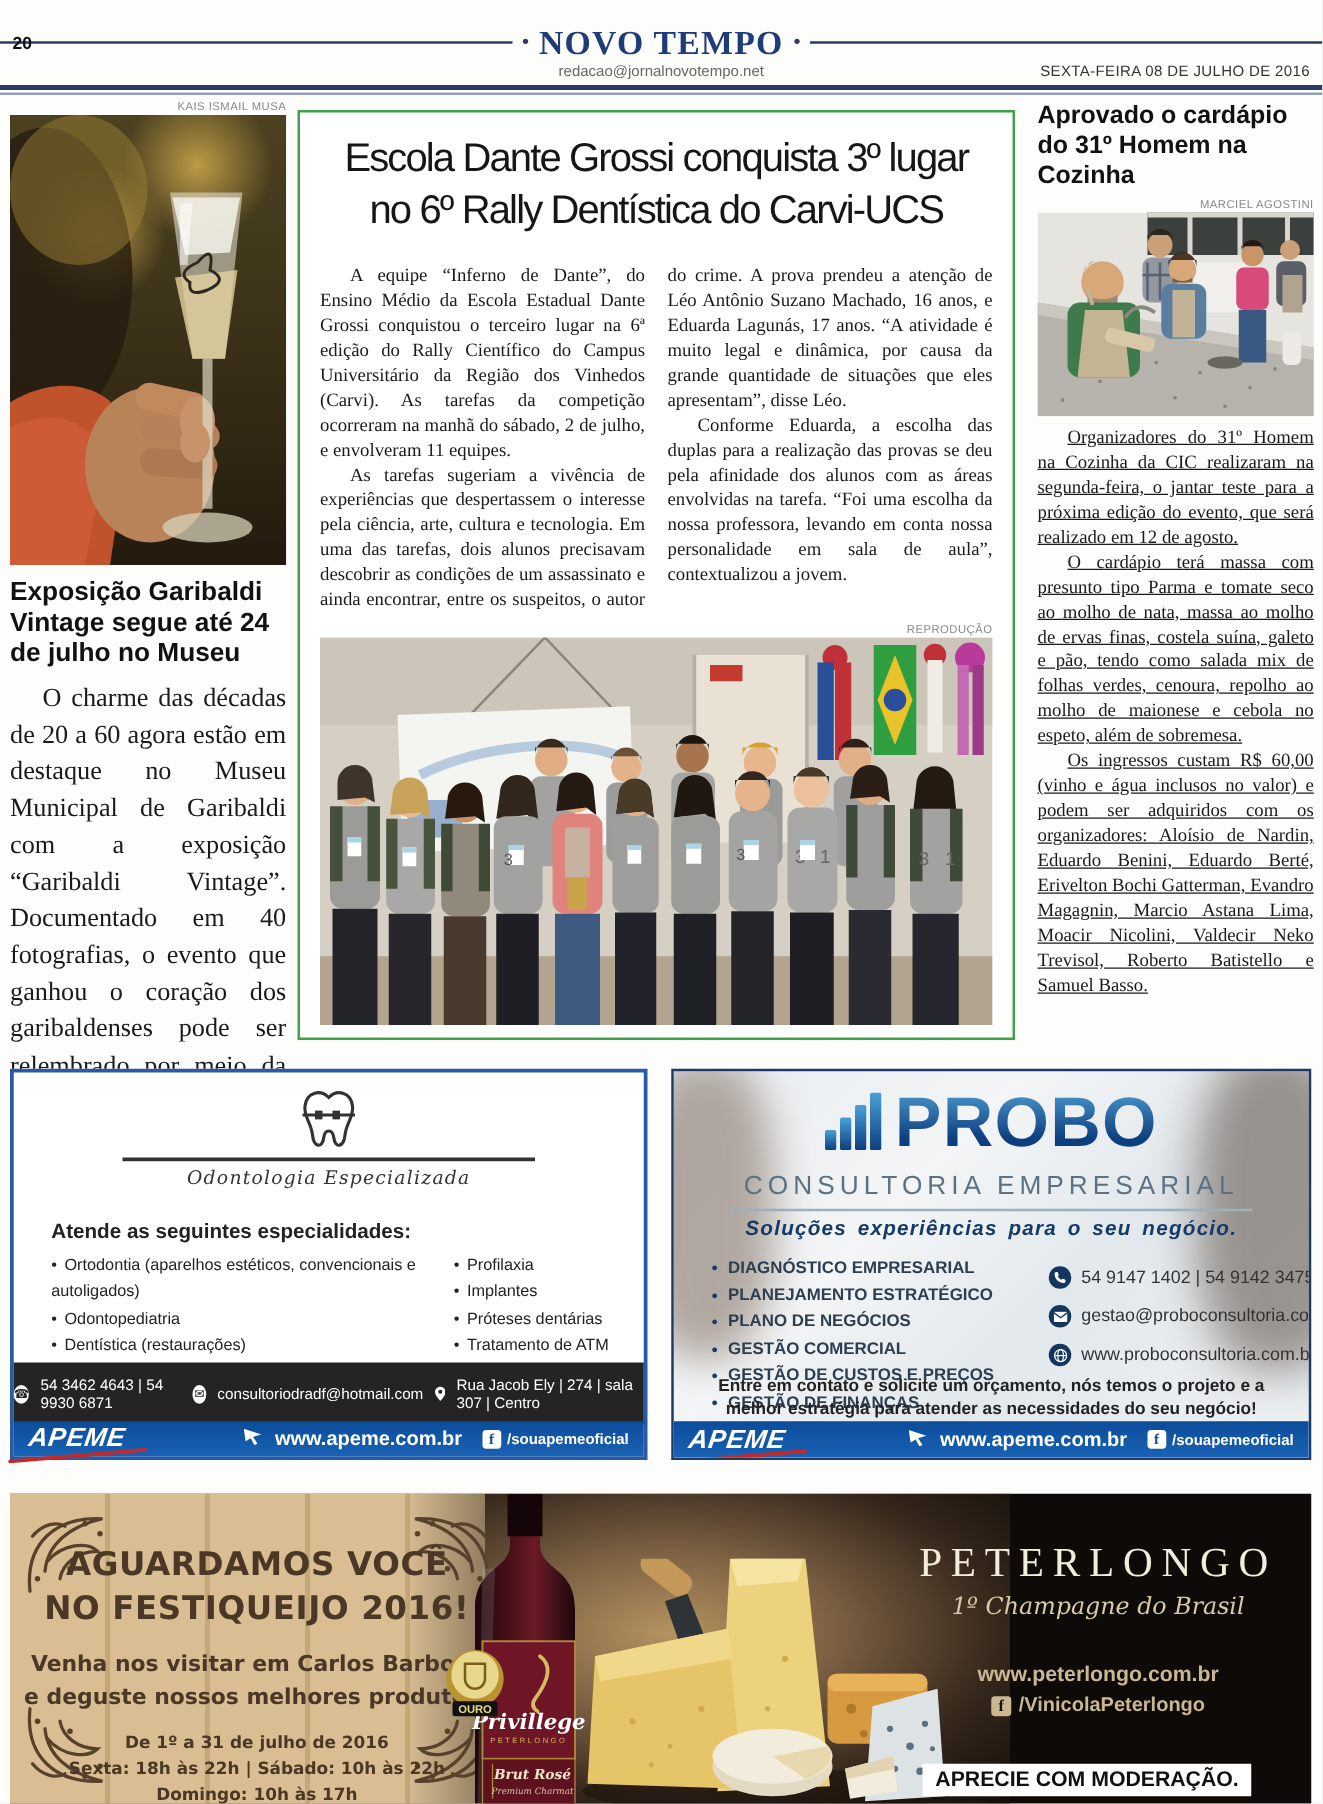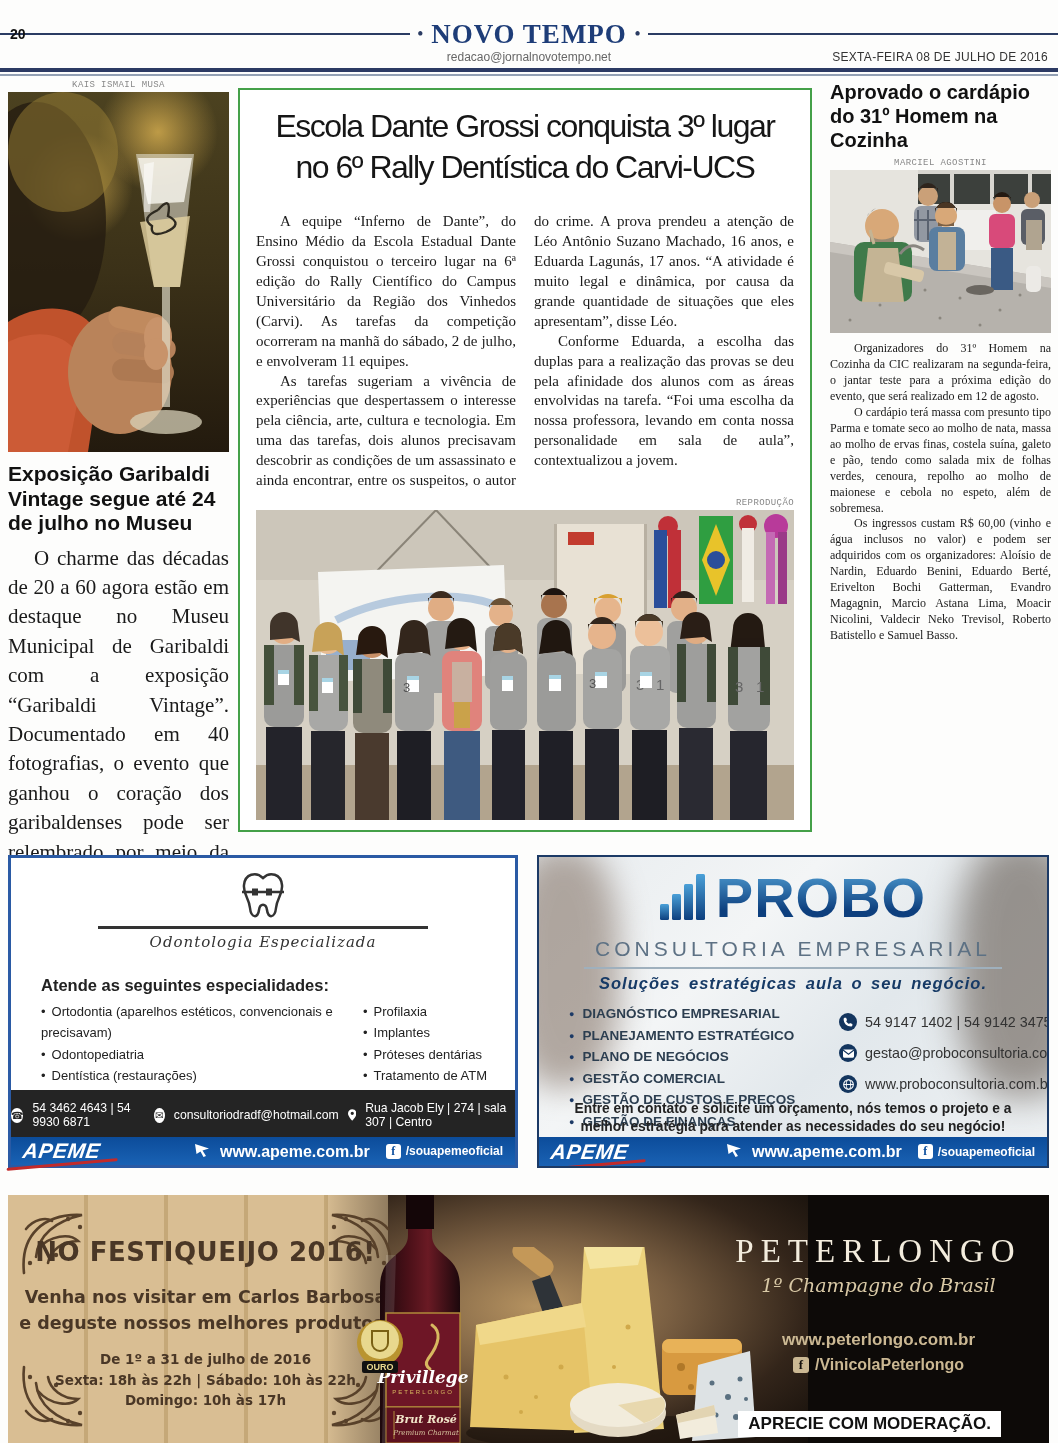--- a/index.html
+++ b/index.html
@@ -9,40 +9,40 @@
   .masthead-row{position:absolute;left:0;right:0;top:20px;height:28px;display:flex;align-items:center;}
   .mast-line{flex:1;height:2px;background:#2b3c63;}
   .mast-dot{color:#2b3c63;font-size:16px;padding:0 8px;font-weight:bold;}
   .mast-title{font-family:"Liberation Serif",serif;font-weight:bold;font-size:27px;color:#1e3d78;letter-spacing:1px;}
   .page-number{position:absolute;left:10px;top:26px;font-family:"Liberation Sans",sans-serif;font-weight:bold;font-size:14px;color:#111;}
   .header-email{position:absolute;left:0;right:0;top:50px;text-align:center;font-family:"Liberation Sans",sans-serif;font-size:12px;color:#666;}
   .header-date{position:absolute;right:10px;top:50px;font-family:"Liberation Sans",sans-serif;font-size:12px;color:#333;letter-spacing:.3px;}
   .header-rule1{position:absolute;left:0;right:0;top:68px;height:4px;background:#2c3a63;}
   .header-rule2{position:absolute;left:0;right:0;top:74px;height:2px;background:#93a0b4;}
   
-  .credit{font-family:Liberation Mono, monospace;font-size:9px;color:#888;text-align:center;letter-spacing:.4px;}
+  .credit{font-family:Liberation Sans, sans-serif;font-size:9px;color:#888;text-align:right;letter-spacing:.4px;}
   
   .left-col{position:absolute;left:8px;top:80px;width:221px;}
   .garibaldi-photo{display:block;margin-top:2px;}
   .left-title{font-family:"Liberation Sans",sans-serif;font-weight:bold;font-size:21px;line-height:1.17;color:#111;margin-top:10px;}
   .left-body{margin-top:8px;font-size:21px;line-height:1.4;text-align:justify;text-indent:26px;}
   
   .center-box{position:absolute;left:238px;top:88px;width:570px;height:740px;border:2px solid #44a048;background:#fff;}
   .headline{margin-top:16px;text-align:center;font-family:"Liberation Sans",sans-serif;font-weight:400;
             font-size:32px;line-height:1.28;letter-spacing:-1.5px;color:#161616;}
   .main-cols{position:absolute;left:16px;right:16px;top:122px;height:282px;column-count:2;column-gap:18px;
              font-size:15px;line-height:1.33;text-align:justify;overflow:hidden;}
   .main-cols p{margin:0;text-indent:24px;}
   .center-credit{position:absolute;right:16px;top:408px;}
   .group-photo{position:absolute;left:16px;top:420px;}
   
   .right-col{position:absolute;left:830px;top:80px;width:221px;}
   .right-title{font-family:"Liberation Sans",sans-serif;font-weight:bold;font-size:20px;line-height:1.2;color:#111;}
   .right-credit{margin-top:6px;}
-  .right-body{margin-top:8px;font-size:12px;line-height:1.33;text-align:justify;}
+  .right-body{margin-top:8px;font-size:15px;line-height:1.33;text-align:justify;text-decoration:underline;}
   .right-body p{margin:0;text-indent:24px;}
   
   .apeme-bar{position:absolute;left:0;right:0;bottom:0;height:29px;background:linear-gradient(#0c4c9a,#1a62b4);
              display:flex;align-items:center;padding:0 12px;font-family:"Liberation Sans",sans-serif;color:#fff;}
   .apeme-logo{font-style:italic;font-weight:bold;font-size:21px;letter-spacing:.5px;transform:skewX(-8deg);position:relative;}
   .apeme-swoosh{position:absolute;left:-14px;bottom:-3px;width:110px;height:3px;background:#c22a2a;border-radius:3px;transform:rotate(-5deg);}
   .apeme-mid{flex:1;text-align:right;font-weight:bold;font-size:16px;}
   .apeme-fb{display:inline-flex;align-items:center;justify-content:center;width:15px;height:15px;border-radius:3px;
             background:#fff;color:#0d4f9e;font-weight:bold;font-size:12px;margin:0 5px 0 16px;font-family:"Liberation Serif",serif;}
   .apeme-fbname{font-weight:bold;font-size:12px;}
@@ -415,21 +415,21 @@
           <line x1="2" y1="20" x2="44" y2="20" stroke="#333" stroke-width="2.5"></line>
           <rect x="12" y="16.5" width="6" height="7" fill="#333"></rect>
             <rect x="26" y="16.5" width="6" height="7" fill="#333"></rect>
         </svg>
       </div>
       <div class="d-rule"></div>
       <div class="d-sub">Odontologia Especializada</div>
     </div>
     <div class="d-heading">Atende as seguintes especialidades:</div>
     <ul class="d-list d-list-left">
-      <li>Ortodontia (aparelhos estéticos, convencionais e precisavam)</li>
+      <li>Ortodontia (aparelhos estéticos, convencionais e autoligados)</li>
       <li>Odontopediatria</li>
       <li>Dentística (restaurações)</li>
       <li>Estética (clareamento dental, piercing)</li>
     </ul>
     <ul class="d-list d-list-right">
       <li>Profilaxia</li>
       <li>Implantes</li>
       <li>Próteses dentárias</li>
       <li>Tratamento de ATM</li>
     </ul>
@@ -469,21 +469,21 @@
           </defs>
         <rect x="0" y="30" width="9" height="16" rx="1.5" fill="url(#pb)"></rect>
         <rect x="12" y="20" width="9" height="26" rx="1.5" fill="url(#pb)"></rect>
         <rect x="24" y="10" width="9" height="36" rx="1.5" fill="url(#pb)"></rect>
         <rect x="36" y="0" width="9" height="46" rx="1.5" fill="url(#pb)"></rect>
       </svg>
       <span class="p-name">PROBO</span>
     </div>
     <div class="p-sub">CONSULTORIA EMPRESARIAL</div>
     <div class="p-line"></div>
-    <div class="p-tag">Soluções estratégicas aula o seu negócio.</div>
+    <div class="p-tag">Soluções experiências para o seu negócio.</div>
     <ul class="p-services">
       <li>DIAGNÓSTICO EMPRESARIAL</li>
       <li>PLANEJAMENTO ESTRATÉGICO</li>
       <li>PLANO DE NEGÓCIOS</li>
       <li>GESTÃO COMERCIAL</li>
       <li>GESTÃO DE CUSTOS E PREÇOS</li>
       <li>GESTÃO DE FINANÇAS</li>
     </ul>
     <div class="p-contacts">
       <div class="p-contact-row">
@@ -580,20 +580,21 @@
       <g fill="#58412a">
           <circle cx="64" cy="22" r="2.2"></circle>
           <circle cx="52" cy="14" r="2.2"></circle>
           <circle cx="40" cy="50" r="2.2"></circle>
           <circle cx="14" cy="58" r="2.2"></circle>
         </g>
     </svg>
 
     <div class="festi">
       <div class="festi-h">
+        <div>AGUARDAMOS VOCÊ</div>
         <div>NO FESTIQUEIJO 2016!</div>
       </div>
       <div class="festi-s">
         <div>Venha nos visitar em Carlos Barbosa</div>
         <div>e deguste nossos melhores produtos!</div>
       </div>
       <div class="festi-d">
         <div>De 1º a 31 de julho de 2016</div>
         <div>Sexta: 18h às 22h | Sábado: 10h às 22h</div>
         <div>Domingo: 10h às 17h</div>

